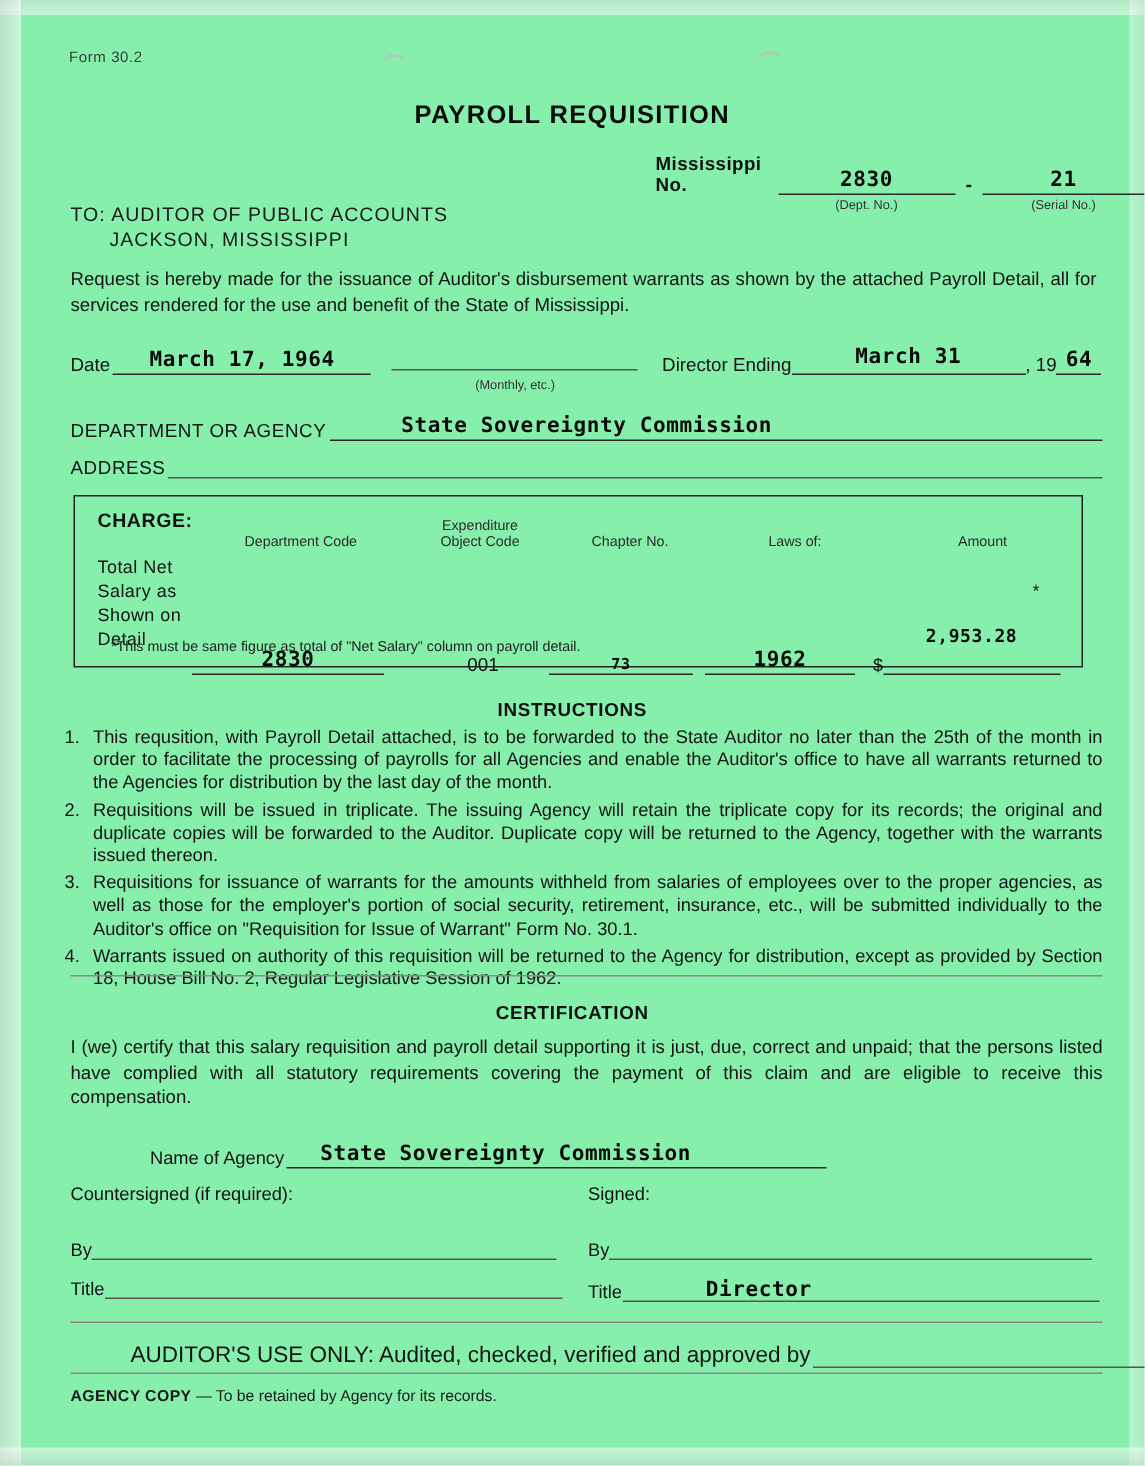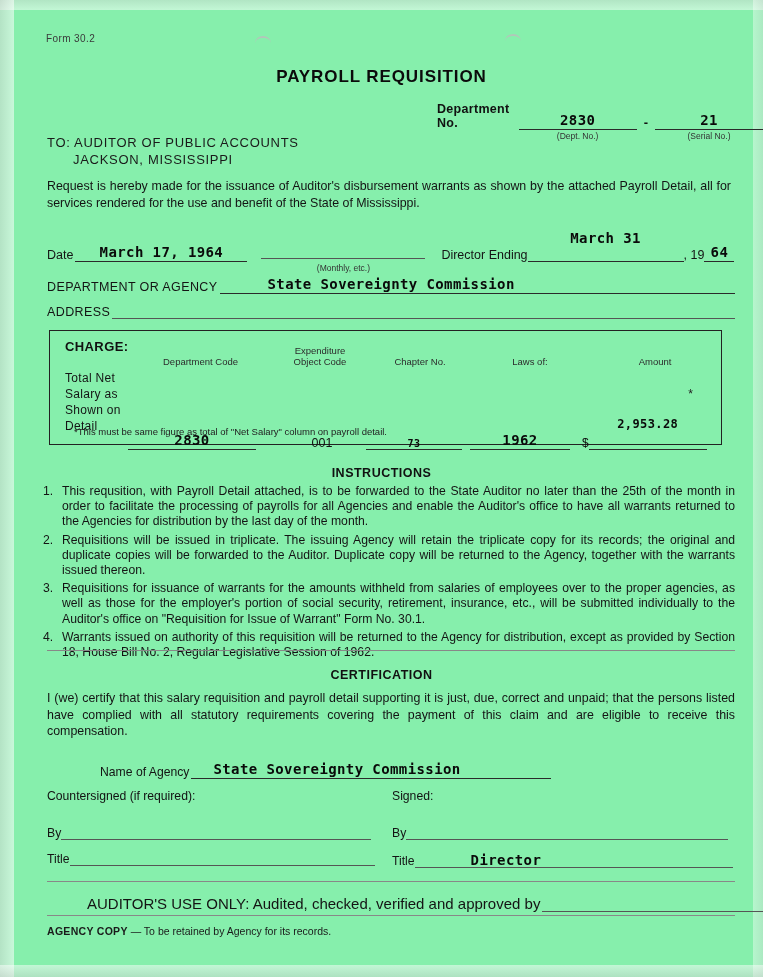--- a/index.html
+++ b/index.html
@@ -207,21 +207,21 @@
   <div class="edge-right"></div>
   <div class="edge-bottom"></div>
 
   <div class="form-id">Form 30.2</div>
   <div class="punch punch-a"></div>
   <div class="punch punch-b"></div>
 
   <div class="title-2">PAYROLL REQUISITION</div>
 
   <div class="req-row">
-    <span class="req-label">Department No.</span>
+    <span class="req-label">Mississippi No.</span>
     <span class="fill-wrap">
       <span class="rule typed" style="width:118px; font-size:14px; padding-bottom:1px;">2830</span>
       <span class="sub-note">(Dept. No.)</span>
     </span>
     <span class="dash-sep">-</span>
     <span class="fill-wrap">
       <span class="rule typed" style="width:108px; font-size:14px; padding-bottom:1px;">21</span>
       <span class="sub-note">(Serial No.)</span>
     </span>
   </div>
@@ -234,21 +234,21 @@
   <div class="intro">Request is hereby made for the issuance of Auditor's disbursement warrants as shown by the attached Payroll Detail, all for services rendered for the use and benefit of the State of Mississippi.</div>
 
   <div class="date-row">
     <span class="lbl">Date</span>
     <span class="rule typed" style="width:172px; font-size:14px; padding-bottom:1px; margin-left:2px;">March 17, 1964</span>
     <span class="fill-wrap" style="margin-left:14px;">
       <span class="rule-light" style="display:inline-block; width:164px; height:14px;"></span>
       <span class="sub-note">(Monthly, etc.)</span>
     </span>
     <span class="lbl" style="margin-left:16px;">Director Ending</span>
-    <span class="rule typed" style="width:156px; font-size:14px; padding-bottom:15px;">March 31</span>
+    <span class="rule typed" style="width:156px; font-size:14px; padding-bottom:3px;">March 31</span>
     <span class="lbl">, 19</span>
     <span class="rule typed" style="width:30px; font-size:14px; padding-bottom:1px;">64</span>
   </div>
 
   <div class="dept-row">
     <span class="lbl">DEPARTMENT OR AGENCY</span>
     <span class="rule typed" style="flex:1; font-size:14px; padding-bottom:1px; margin-left:2px; text-align:left; padding-left:48px;">State Sovereignty  Commission</span>
   </div>
 
   <div class="addr-row">

